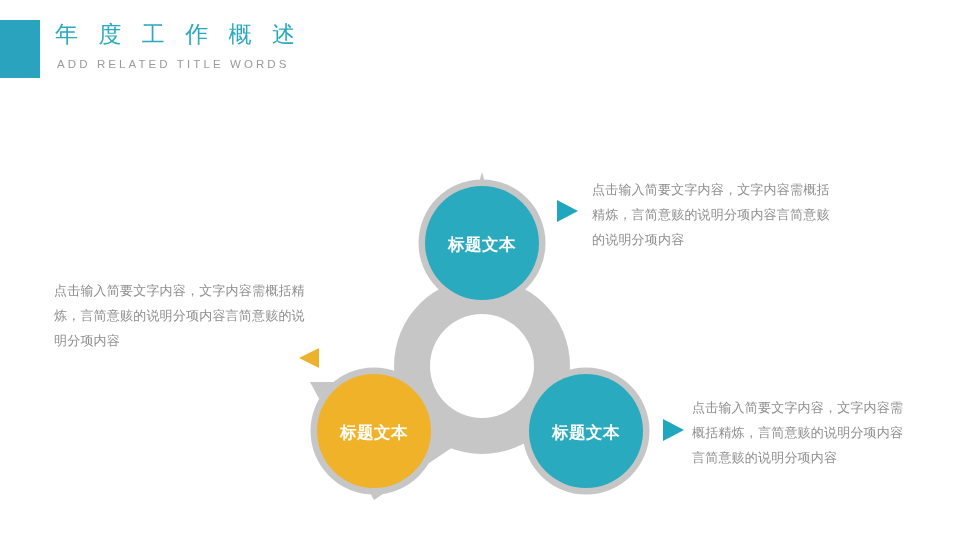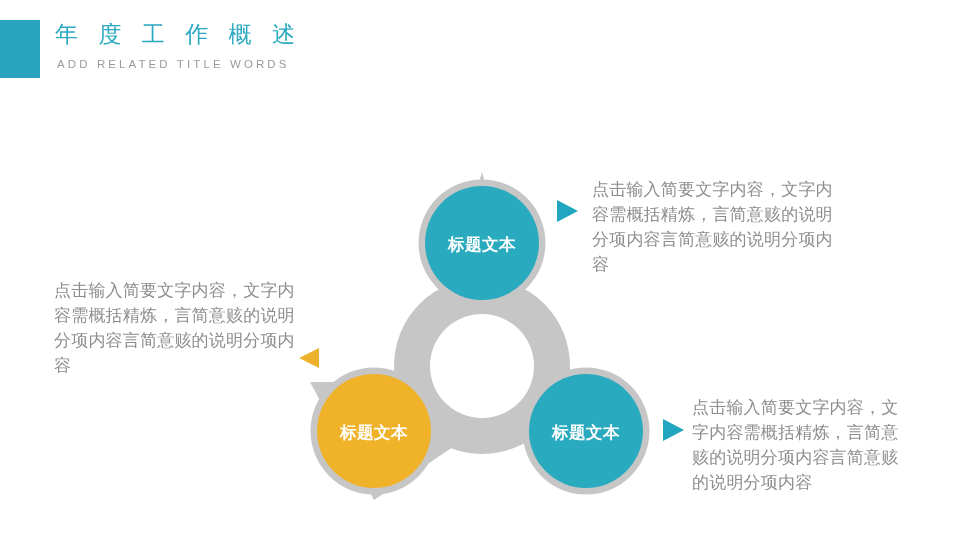--- a/index.html
+++ b/index.html
@@ -83,21 +83,21 @@
     font-weight: bold;
     letter-spacing: 0.5px;
     text-anchor: middle;
     dominant-baseline: central;
   }
 
   
   .callout {
     position: absolute;
     color: #8d8d8d;
-    font-size: 17px;
+    font-size: 13px;
     line-height: 25px;
     letter-spacing: 0.2px;
     font-family: "Liberation Sans", "DejaVu Sans", sans-serif;
   }
   #callout-top-right {
     left: 592px;
     top: 177px;
     width: 250px;
     text-align: left;
   }

